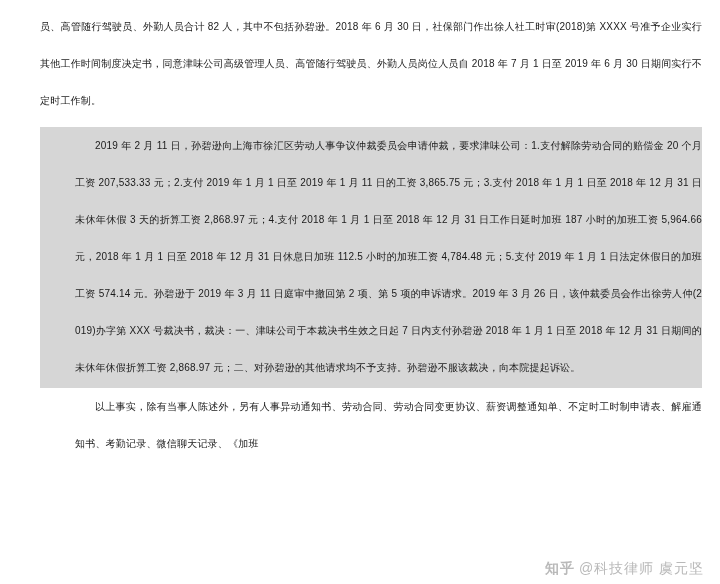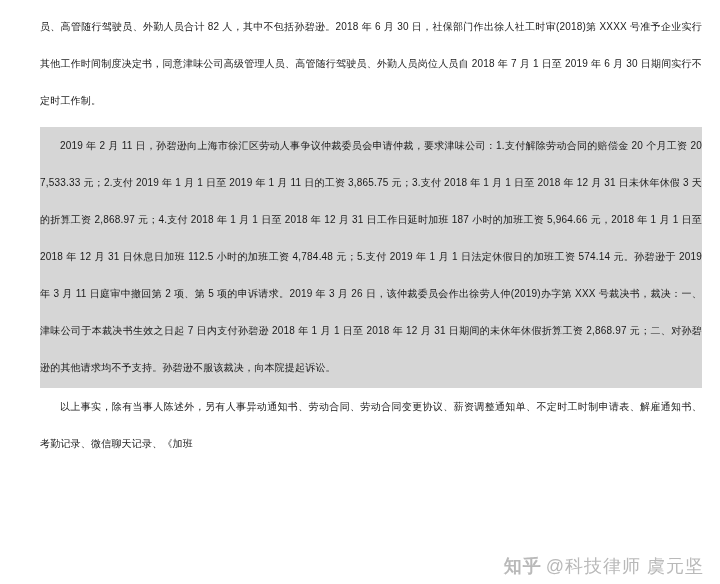--- a/index.html
+++ b/index.html
@@ -26,35 +26,36 @@
     font-size: 10px;
     line-height: 37px;
     text-align: justify;
     text-justify: inter-ideograph;
     letter-spacing: 0.2px;
     margin: 0;
     word-break: break-all;
   }
   .para.indent {
     text-indent: 2em;
+    margin-left: 35px;
   }
   .block-highlight {
     background: #d6d6d6;
     margin-top: 2px;
     padding: 0 0 2px 0;
   }
   .block-highlight .para {
     background: transparent;
   }
   .spacer-sm { height: 6px; }
   .watermark {
     position: absolute;
     right: 16px;
     bottom: 6px;
-    font-size: 18px;
+    font-size: 14px;
     color: #b9b9b9;
     letter-spacing: 1px;
     font-family: "Liberation Sans", sans-serif;
     white-space: nowrap;
     margin-left: 17px;
   }
   .watermark .logo {
     font-weight: bold;
     color: #b9b9b9;
     margin-right: 4px;

